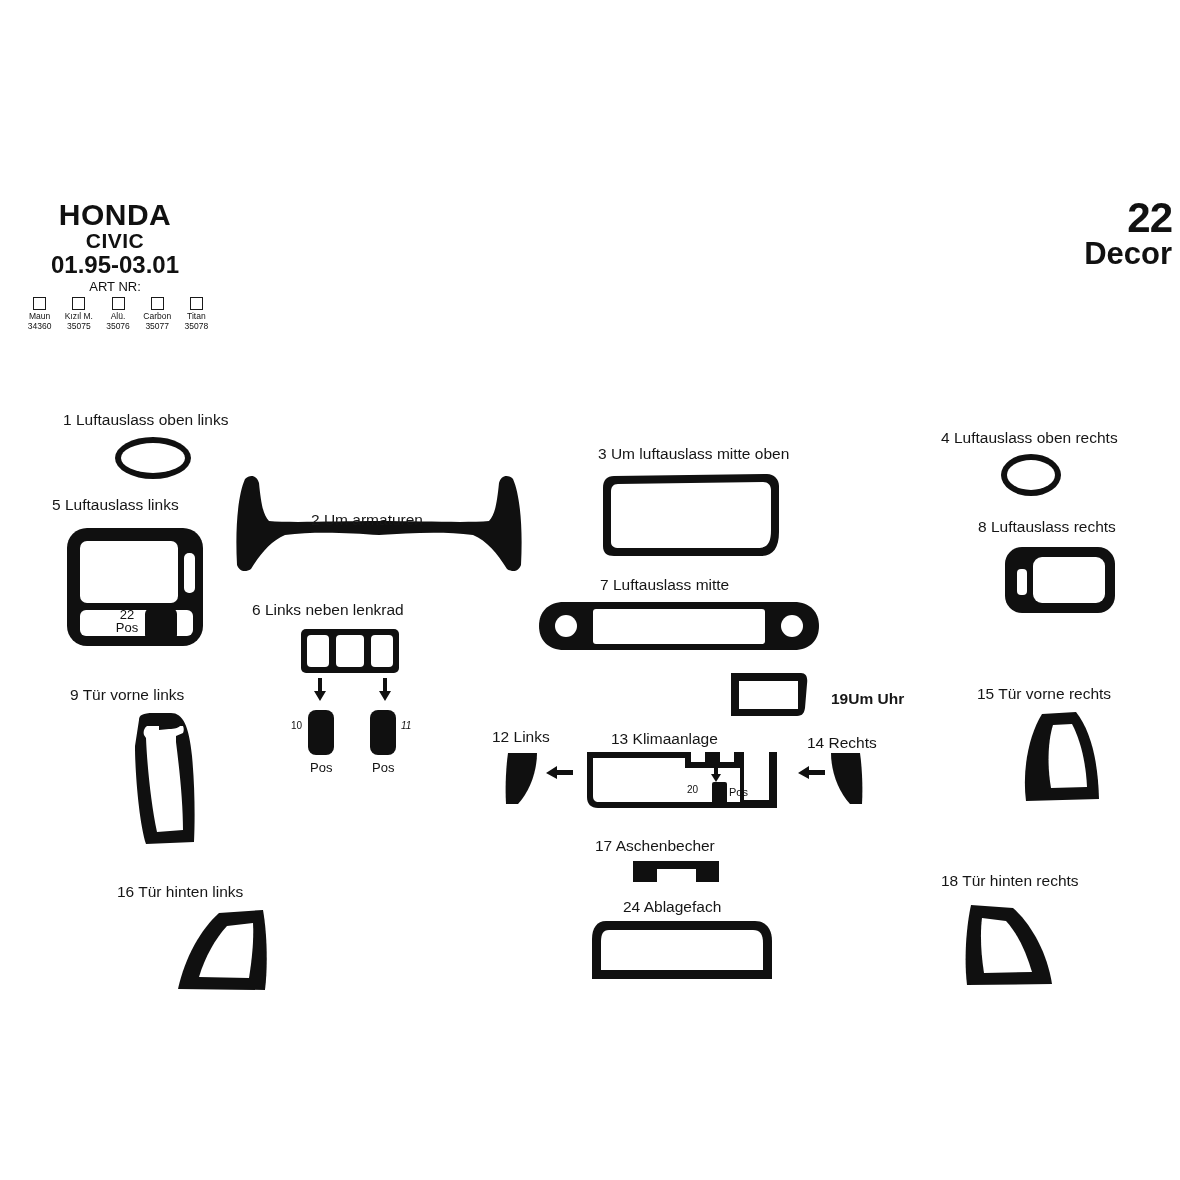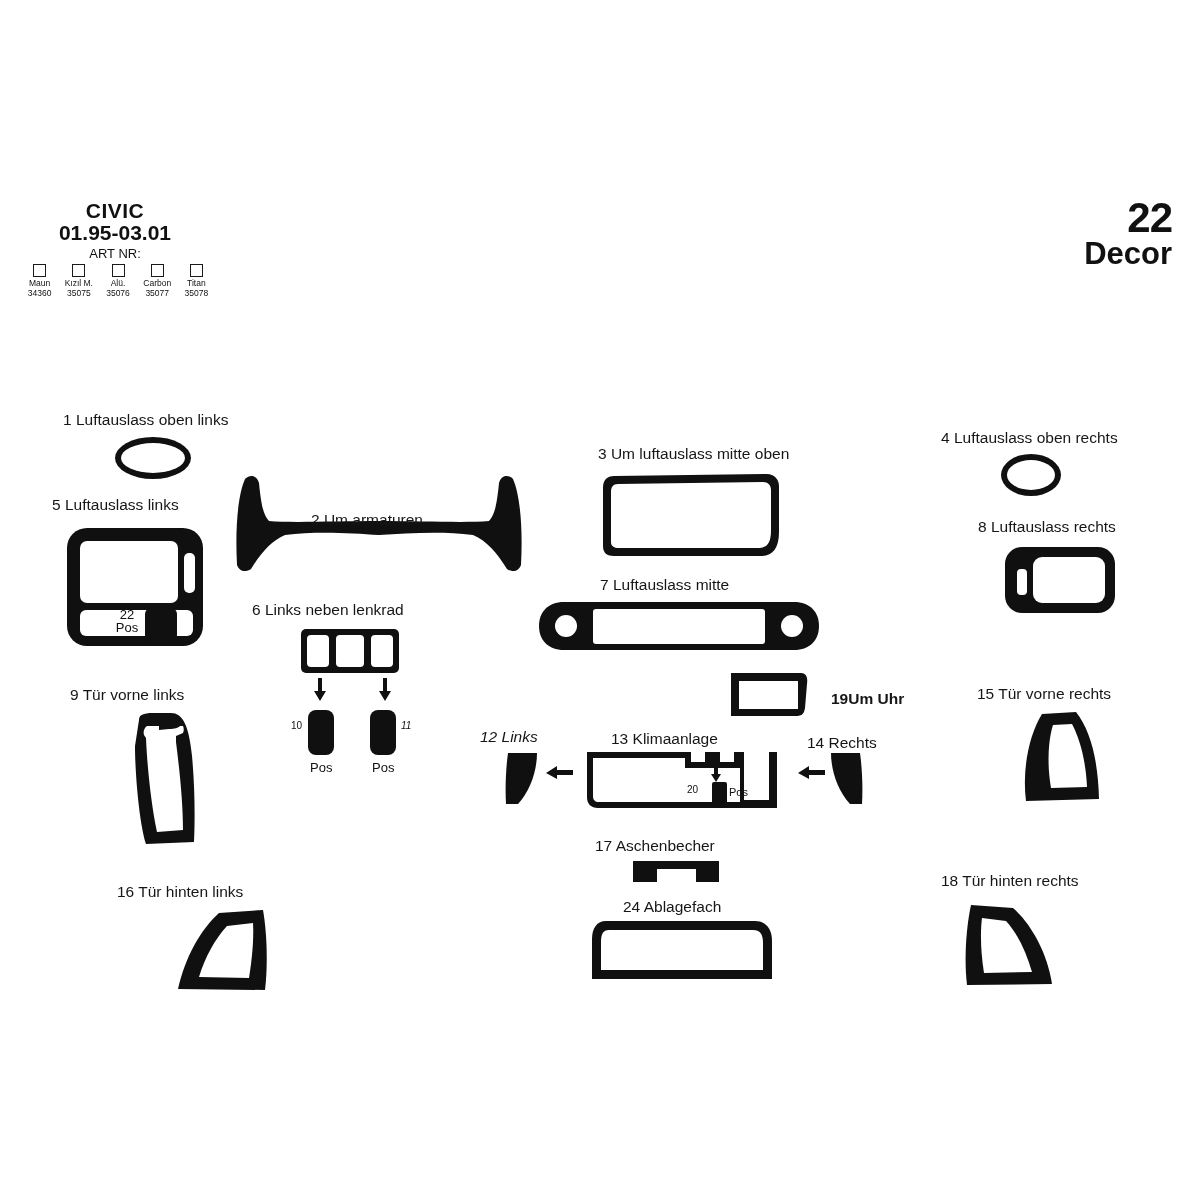--- a/index.html
+++ b/index.html
@@ -31,21 +31,21 @@
   .model {
     font-weight: bold;
     font-size: 21px;
     line-height: 1.05;
     text-align: center;
     width: 190px;
     letter-spacing: 0.5px;
   }
   .period {
     font-weight: bold;
-    font-size: 21px;
+    font-size: 24px;
     line-height: 1.05;
     text-align: center;
     width: 190px;
     letter-spacing: 0px;
   }
   .artnr {
     font-size: 13px;
     text-align: center;
     width: 190px;
     margin-top: 2px;
@@ -105,20 +105,21 @@
   svg { display: block; overflow: visible; }
   .pt { fill: #101010; }
   .cut { fill: #ffffff; }
 </style>
 </head>
 <body>
 
 <div id="page">
 
   <div class="abs" id="header-block">
+    <div class="brand">HONDA</div>
     <div class="model">CIVIC</div>
     <div class="period">01.95-03.01</div>
     <div class="artnr">ART NR:</div>
 
     <div class="swatch-row">
       <div class="swatch">
         <div class="swatch-box"></div>
         <div class="swatch-name">Maun</div>
         <div class="swatch-code">34360</div>
       </div>
@@ -252,21 +253,21 @@
   </div>
 
   <div class="abs" style="left:729px; top:670px;">
     <svg width="80" height="48" viewBox="0 0 80 48">
       <path class="pt" d="M2,3 L72,3 C77,3 79,7 78,14 L76,38 C75,45 72,46 66,46 L2,46 Z"></path>
       <rect class="cut" x="10" y="11" width="59" height="28"></rect>
     </svg>
   </div>
   <div class="abs plabel" style="left:831px; top:691px;font-weight:bold;">19Um Uhr</div>
 
-  <div class="abs plabel" style="left:480px; top:729px;font-style:italic;">12 Links</div>
+  <div class="abs plabel" style="left:492px; top:729px;">12 Links</div>
   <div class="abs" style="left:504px; top:751px;">
     <svg width="36" height="54" viewBox="0 0 36 54">
       <path class="pt" d="M4,2 L33,2 C33,20 26,40 14,53 L2,53 C1,36 2,16 4,2 Z"></path>
     </svg>
   </div>
   <div class="abs" style="left:546px; top:766px;">
     <svg width="28" height="14" viewBox="0 0 28 14">
       <path class="pt" d="M27,4 L11,4 L11,0 L0,7 L11,13 L11,9 L27,9 Z"></path>
     </svg>
   </div>

